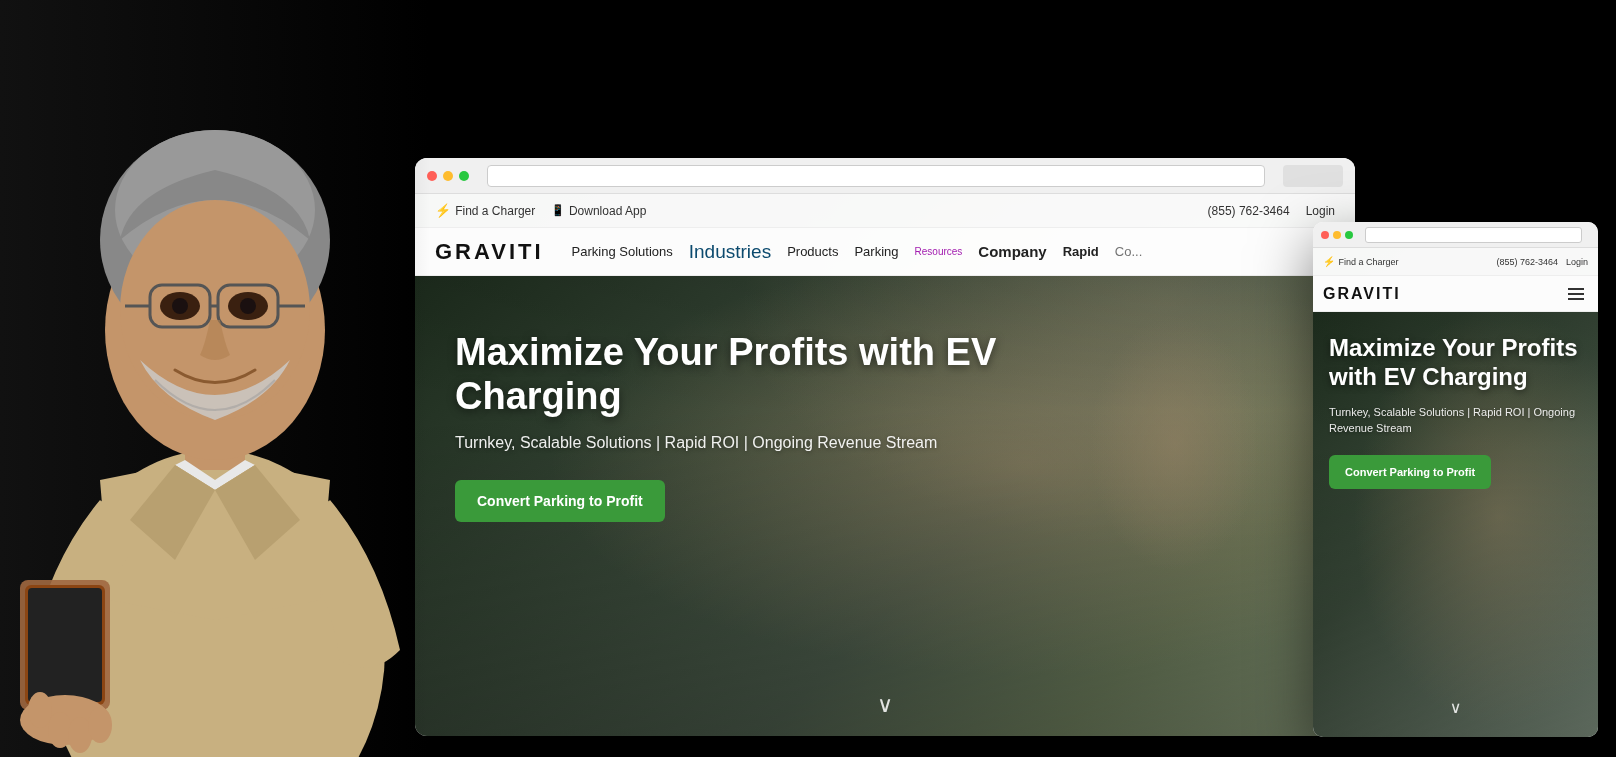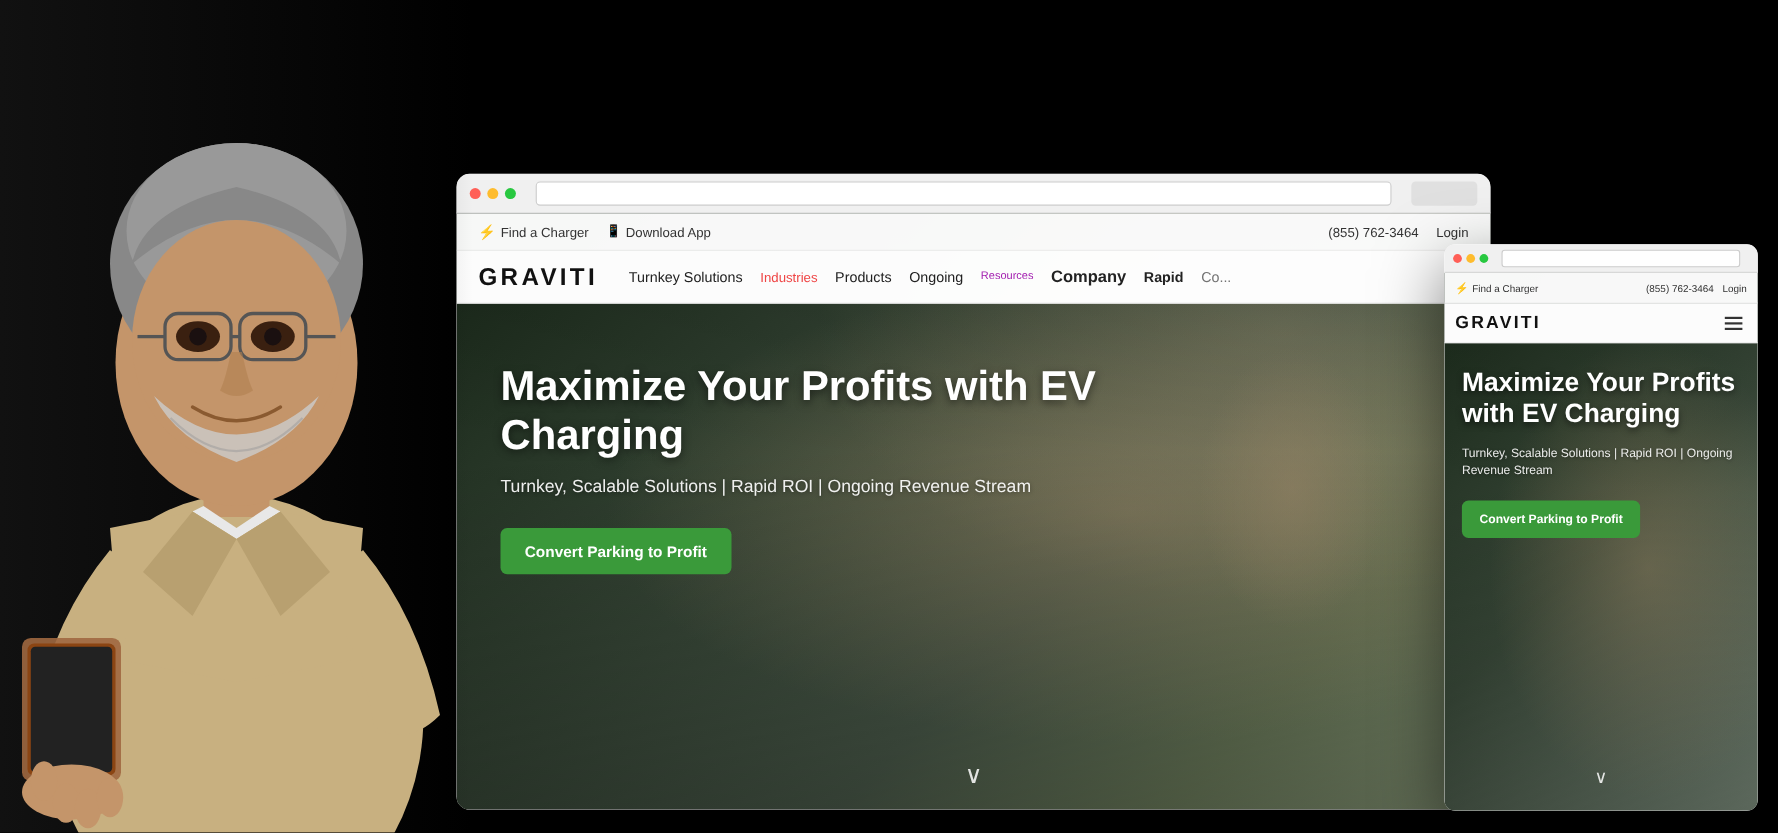--- a/index.html
+++ b/index.html
@@ -114,24 +114,24 @@
       </div>
       <div style="display:flex;align-items:center;gap:16px;">
         <span style="font-size:12px;color:#333;font-weight:500;">(855) 762-3464</span>
         <span style="font-size:12px;color:#333;cursor:pointer;font-weight:500;">Login</span>
       </div>
     </div>
 
     <div style="position:relative;z-index:10;background:rgba(255,255,255,0.99);height:48px;display:flex;align-items:center;padding:0 20px;border-bottom:1px solid #eee;">
       <div style="font-size:22px;font-weight:900;letter-spacing:3px;color:#111;margin-right:28px;cursor:pointer;">GRAVITI</div>
       <div style="display:flex;align-items:center;gap:16px;flex:1;">
-        <span style="font-size:13px;color:#222;cursor:pointer;white-space:nowrap;">Turnkey Solutions</span>
-        <span style="font-size:12px;color:#ef4444;cursor:pointer;">Industries</span>
+        <span style="font-size:13px;color:#222;cursor:pointer;white-space:nowrap;">Parking Solutions</span>
+        <span style="font-size:19px;color:#0c4a6e;cursor:pointer;">Industries</span>
         <span style="font-size:13px;color:#222;cursor:pointer;">Products</span>
-        <span style="font-size:13px;color:#222;cursor:pointer;">Ongoing</span>
+        <span style="font-size:13px;color:#222;cursor:pointer;">Parking</span>
         <span style="font-size:10px;color:#a21caf;cursor:pointer;text-align:center;">Resources</span>
         <span style="font-size:15px;color:#222;cursor:pointer;font-weight:600;">Company</span>
         <span style="font-size:13px;color:#222;cursor:pointer;font-weight:600;">Rapid</span>
         <span style="font-size:13px;color:#737373;cursor:pointer;">Co...</span>
       </div>
     </div>
 
     <div style="position:relative;z-index:2;padding:55px 40px 30px;display:flex;flex-direction:column;justify-content:flex-start;">
       <h1 style="font-size:38px;font-weight:800;color:#fff;line-height:1.15;max-width:620px;text-shadow:0 2px 8px rgba(0,0,0,0.5);margin-bottom:16px;">Maximize Your Profits with EV Charging</h1>
       <p style="font-size:16px;color:rgba(255,255,255,0.92);margin-bottom:28px;text-shadow:0 1px 4px rgba(0,0,0,0.4);">Turnkey, Scalable Solutions | Rapid ROI | Ongoing Revenue Stream</p>

